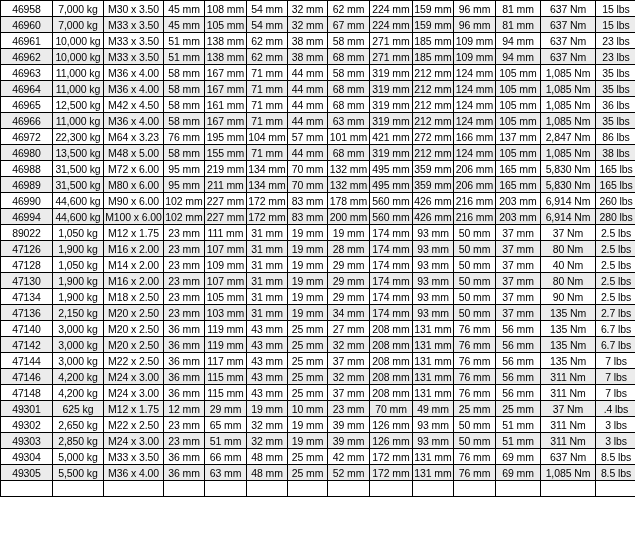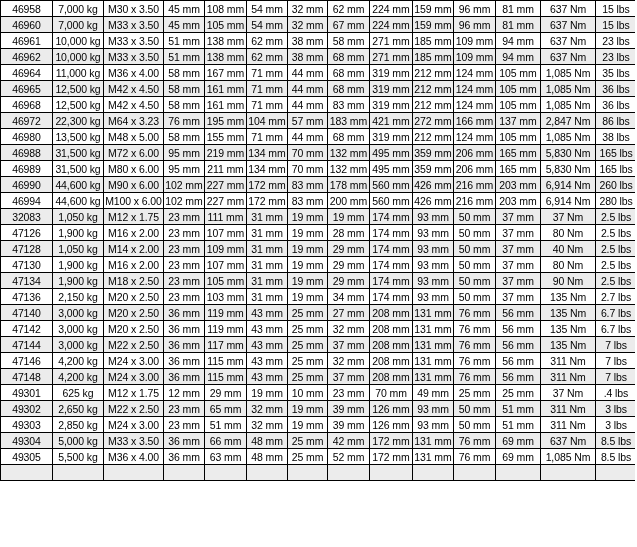--- a/index.html
+++ b/index.html
@@ -119,20 +119,36 @@
           <td>38 mm</td>
           <td>68 mm</td>
           <td>271 mm</td>
           <td>185 mm</td>
           <td>109 mm</td>
           <td>94 mm</td>
           <td>637 Nm</td>
           <td>23 lbs</td>
         </tr>
         <tr>
+          <td>46963</td>
+          <td>11,000 kg</td>
+          <td>M36 x 4.00</td>
+          <td>58 mm</td>
+          <td>167 mm</td>
+          <td>71 mm</td>
+          <td>44 mm</td>
+          <td>58 mm</td>
+          <td>319 mm</td>
+          <td>212 mm</td>
+          <td>124 mm</td>
+          <td>105 mm</td>
+          <td>1,085 Nm</td>
+          <td>35 lbs</td>
+        </tr>
+        <tr>
           <td>46964</td>
           <td>11,000 kg</td>
           <td>M36 x 4.00</td>
           <td>58 mm</td>
           <td>167 mm</td>
           <td>71 mm</td>
           <td>44 mm</td>
           <td>68 mm</td>
           <td>319 mm</td>
           <td>212 mm</td>
@@ -151,44 +167,44 @@
           <td>44 mm</td>
           <td>68 mm</td>
           <td>319 mm</td>
           <td>212 mm</td>
           <td>124 mm</td>
           <td>105 mm</td>
           <td>1,085 Nm</td>
           <td>36 lbs</td>
         </tr>
         <tr>
-          <td>46968</td>
-          <td>12,500 kg</td>
-          <td>M42 x 4.50</td>
-          <td>58 mm</td>
-          <td>161 mm</td>
+          <td>46966</td>
+          <td>11,000 kg</td>
+          <td>M36 x 4.00</td>
+          <td>58 mm</td>
+          <td>167 mm</td>
           <td>71 mm</td>
           <td>44 mm</td>
-          <td>83 mm</td>
+          <td>63 mm</td>
           <td>319 mm</td>
           <td>212 mm</td>
           <td>124 mm</td>
           <td>105 mm</td>
           <td>1,085 Nm</td>
-          <td>36 lbs</td>
+          <td>35 lbs</td>
         </tr>
         <tr>
           <td>46972</td>
           <td>22,300 kg</td>
           <td>M64 x 3.23</td>
           <td>76 mm</td>
           <td>195 mm</td>
           <td>104 mm</td>
           <td>57 mm</td>
-          <td>183 mm</td>
+          <td>101 mm</td>
           <td>421 mm</td>
           <td>272 mm</td>
           <td>166 mm</td>
           <td>137 mm</td>
           <td>2,847 Nm</td>
           <td>86 lbs</td>
         </tr>
         <tr>
           <td>46980</td>
           <td>13,500 kg</td>
@@ -263,21 +279,21 @@
           <td>83 mm</td>
           <td>200 mm</td>
           <td>560 mm</td>
           <td>426 mm</td>
           <td>216 mm</td>
           <td>203 mm</td>
           <td>6,914 Nm</td>
           <td>280 lbs</td>
         </tr>
         <tr>
-          <td>32083</td>
+          <td>89022</td>
           <td>1,050 kg</td>
           <td>M12 x 1.75</td>
           <td>23 mm</td>
           <td>111 mm</td>
           <td>31 mm</td>
           <td>19 mm</td>
           <td>19 mm</td>
           <td>174 mm</td>
           <td>93 mm</td>
           <td>50 mm</td>

